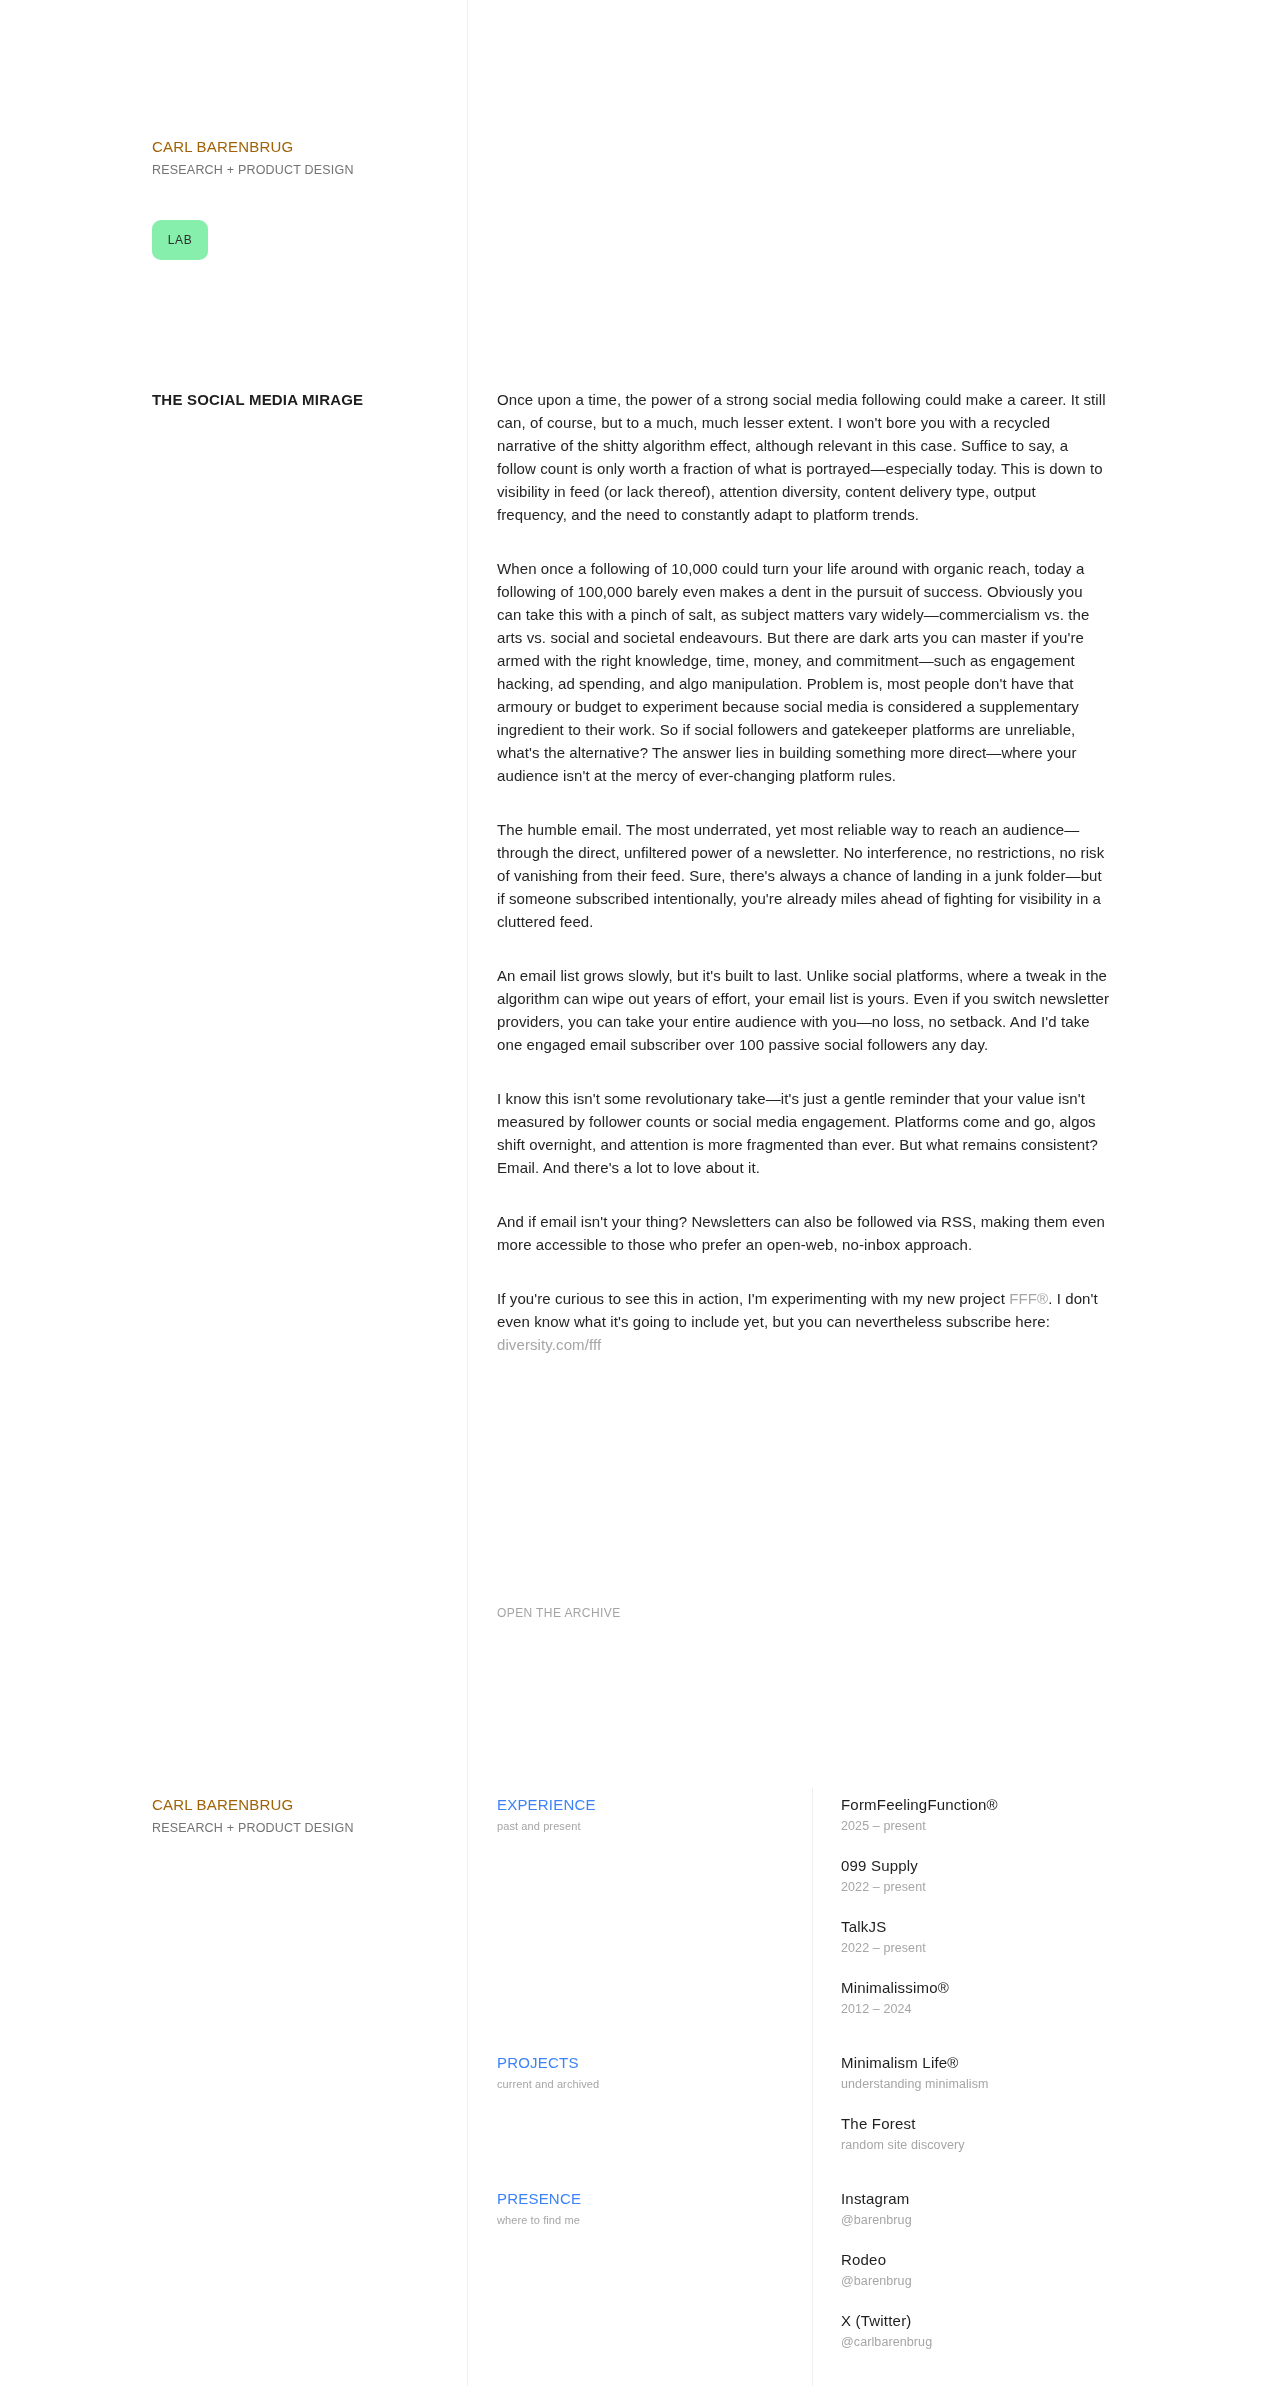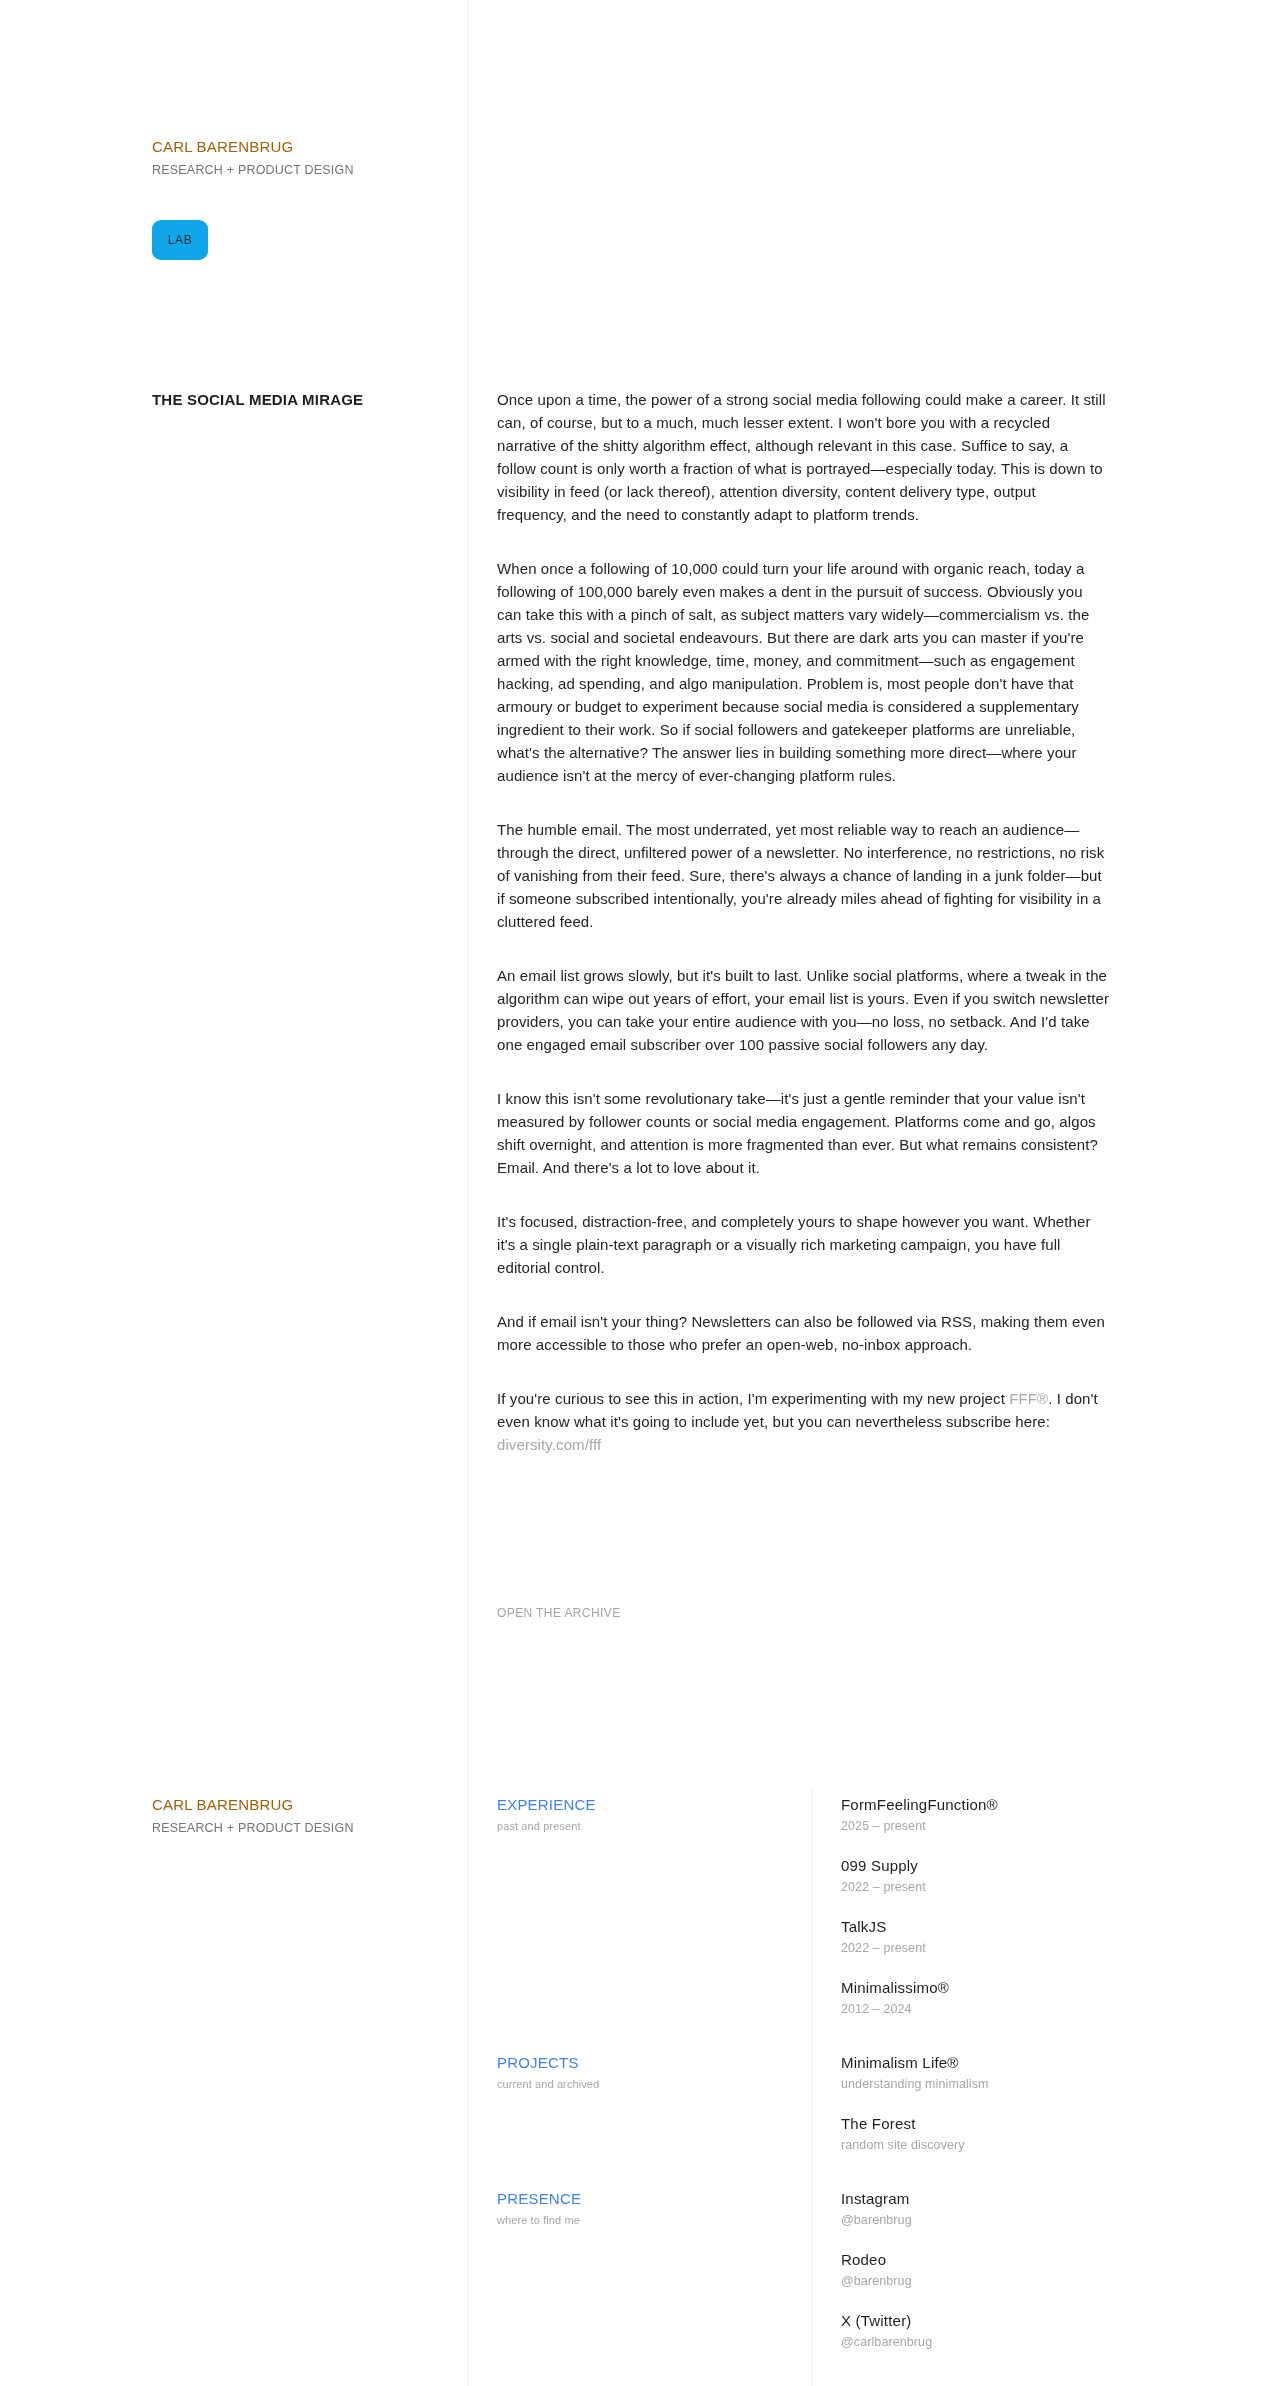--- a/index.html
+++ b/index.html
@@ -40,21 +40,21 @@
   .site-tagline {
     font-size: 12.5px;
     line-height: 18px;
     color: #737373;
     letter-spacing: 0.2px;
     margin-top: 3px;
   }
   .lab-button {
     display: inline-block;
     margin-top: 23px;
-    background: #0ea5e9;
+    background: #86efac;
     color: #2f2f2f;
     border: none;
     border-radius: 9px;
     padding: 0;
     width: 56px;
     height: 40px;
     font-family: inherit;
     font-size: 12px;
     letter-spacing: 0.6px;
     cursor: pointer;
@@ -166,21 +166,20 @@
   </header>
 
   <h1 class="article-title" style="font-weight:bold;">THE SOCIAL MEDIA MIRAGE</h1>
 
   <main class="article-body">
       <p>Once upon a time, the power of a strong social media following could make a career. It still can, of course, but to a much, much lesser extent. I won't bore you with a recycled narrative of the shitty algorithm effect, although relevant in this case. Suffice to say, a follow count is only worth a fraction of what is portrayed—especially today. This is down to visibility in feed (or lack thereof), attention diversity, content delivery type, output frequency, and the need to constantly adapt to platform trends.</p>
       <p>When once a following of 10,000 could turn your life around with organic reach, today a following of 100,000 barely even makes a dent in the pursuit of success. Obviously you can take this with a pinch of salt, as subject matters vary widely—commercialism vs. the arts vs. social and societal endeavours. But there are dark arts you can master if you're armed with the right knowledge, time, money, and commitment—such as engagement hacking, ad spending, and algo manipulation. Problem is, most people don't have that armoury or budget to experiment because social media is considered a supplementary ingredient to their work. So if social followers and gatekeeper platforms are unreliable, what's the alternative? The answer lies in building something more direct—where your audience isn't at the mercy of ever-changing platform rules.</p>
       <p>The humble email. The most underrated, yet most reliable way to reach an audience—through the direct, unfiltered power of a newsletter. No interference, no restrictions, no risk of vanishing from their feed. Sure, there's always a chance of landing in a junk folder—but if someone subscribed intentionally, you're already miles ahead of fighting for visibility in a cluttered feed.</p>
       <p>An email list grows slowly, but it's built to last. Unlike social platforms, where a tweak in the algorithm can wipe out years of effort, your email list is yours. Even if you switch newsletter providers, you can take your entire audience with you—no loss, no setback. And I'd take one engaged email subscriber over 100 passive social followers any day.</p>
       <p>I know this isn't some revolutionary take—it's just a gentle reminder that your value isn't measured by follower counts or social media engagement. Platforms come and go, algos shift overnight, and attention is more fragmented than ever. But what remains consistent? Email. And there's a lot to love about it.</p>
-      <p>It's focused, distraction-free, and completely yours to shape however you want. Whether it's a single plain-text paragraph or a visually rich marketing campaign, you have full editorial control.</p>
       <p>And if email isn't your thing? Newsletters can also be followed via RSS, making them even more accessible to those who prefer an open-web, no-inbox approach.</p>
       <p>If you're curious to see this in action, I'm experimenting with my new project <a class="inline-link">FFF®</a>. I don't even know what it's going to include yet, but you can nevertheless subscribe here: <a class="inline-link">diversity.com/fff</a></p>
     </main>
 
   <a class="archive-link">OPEN THE ARCHIVE</a>
 
   <footer class="footer">
     <div class="footer-divider"></div>
 
     <div class="footer-identity">

